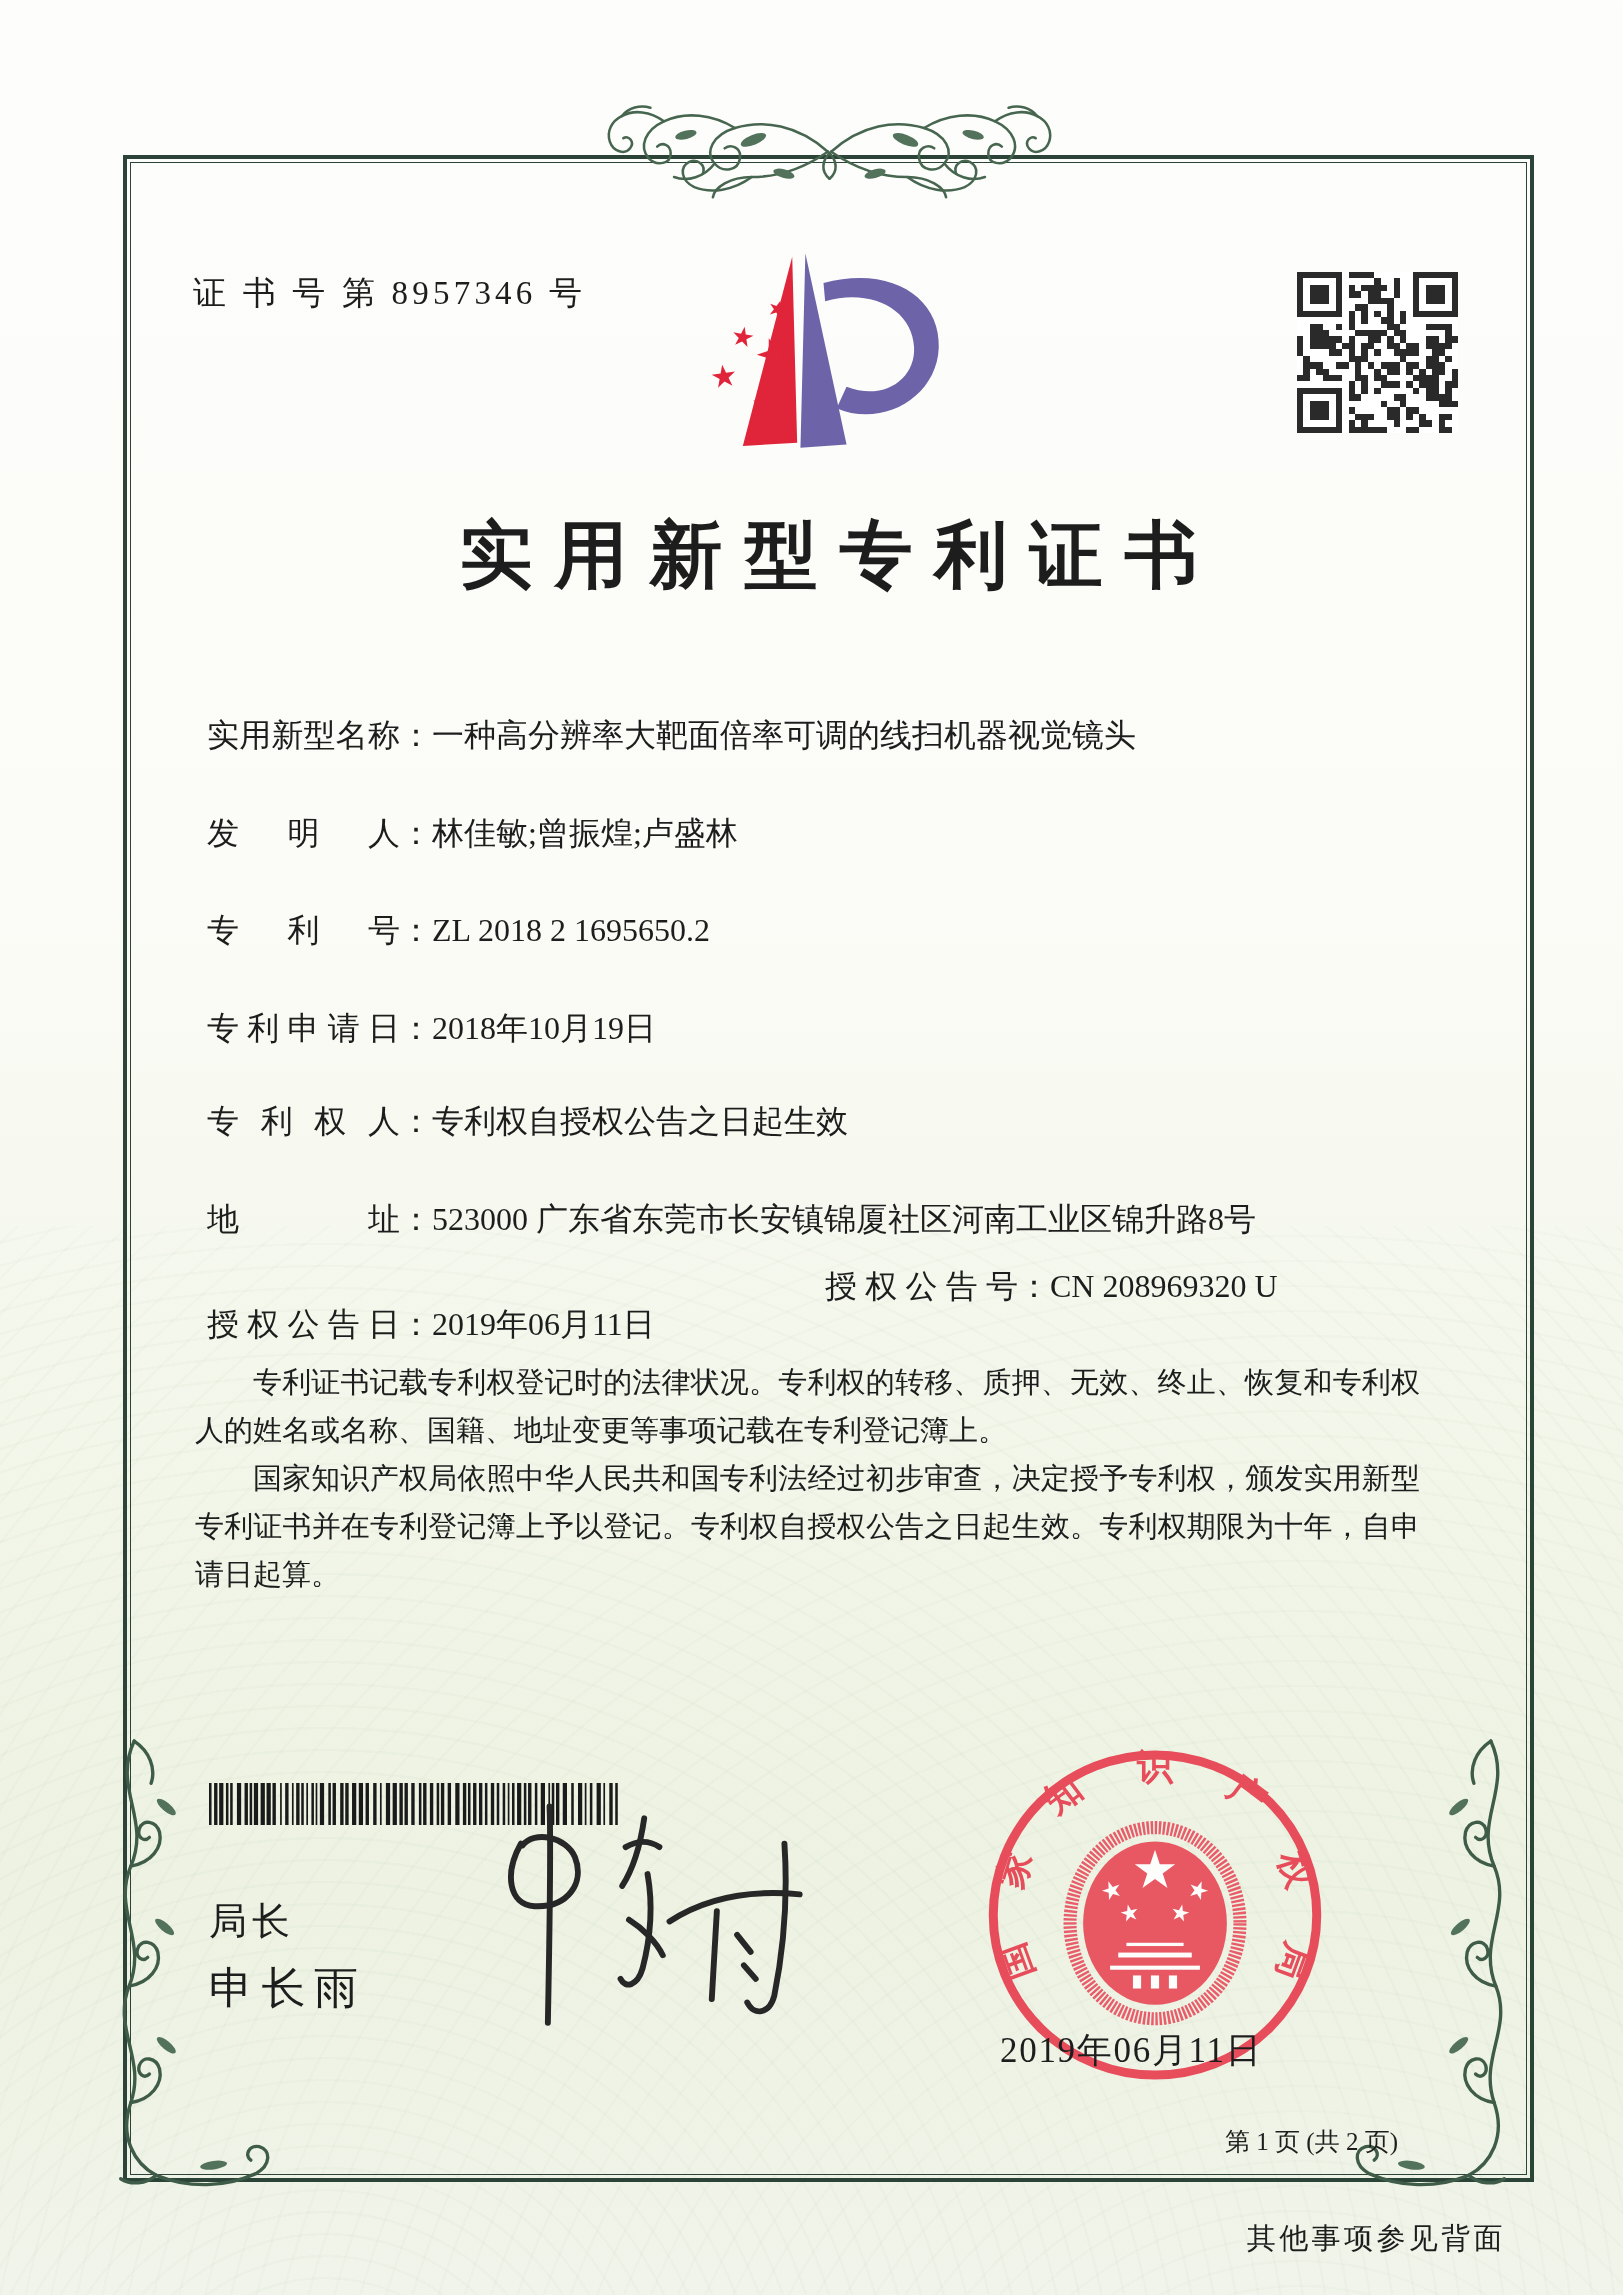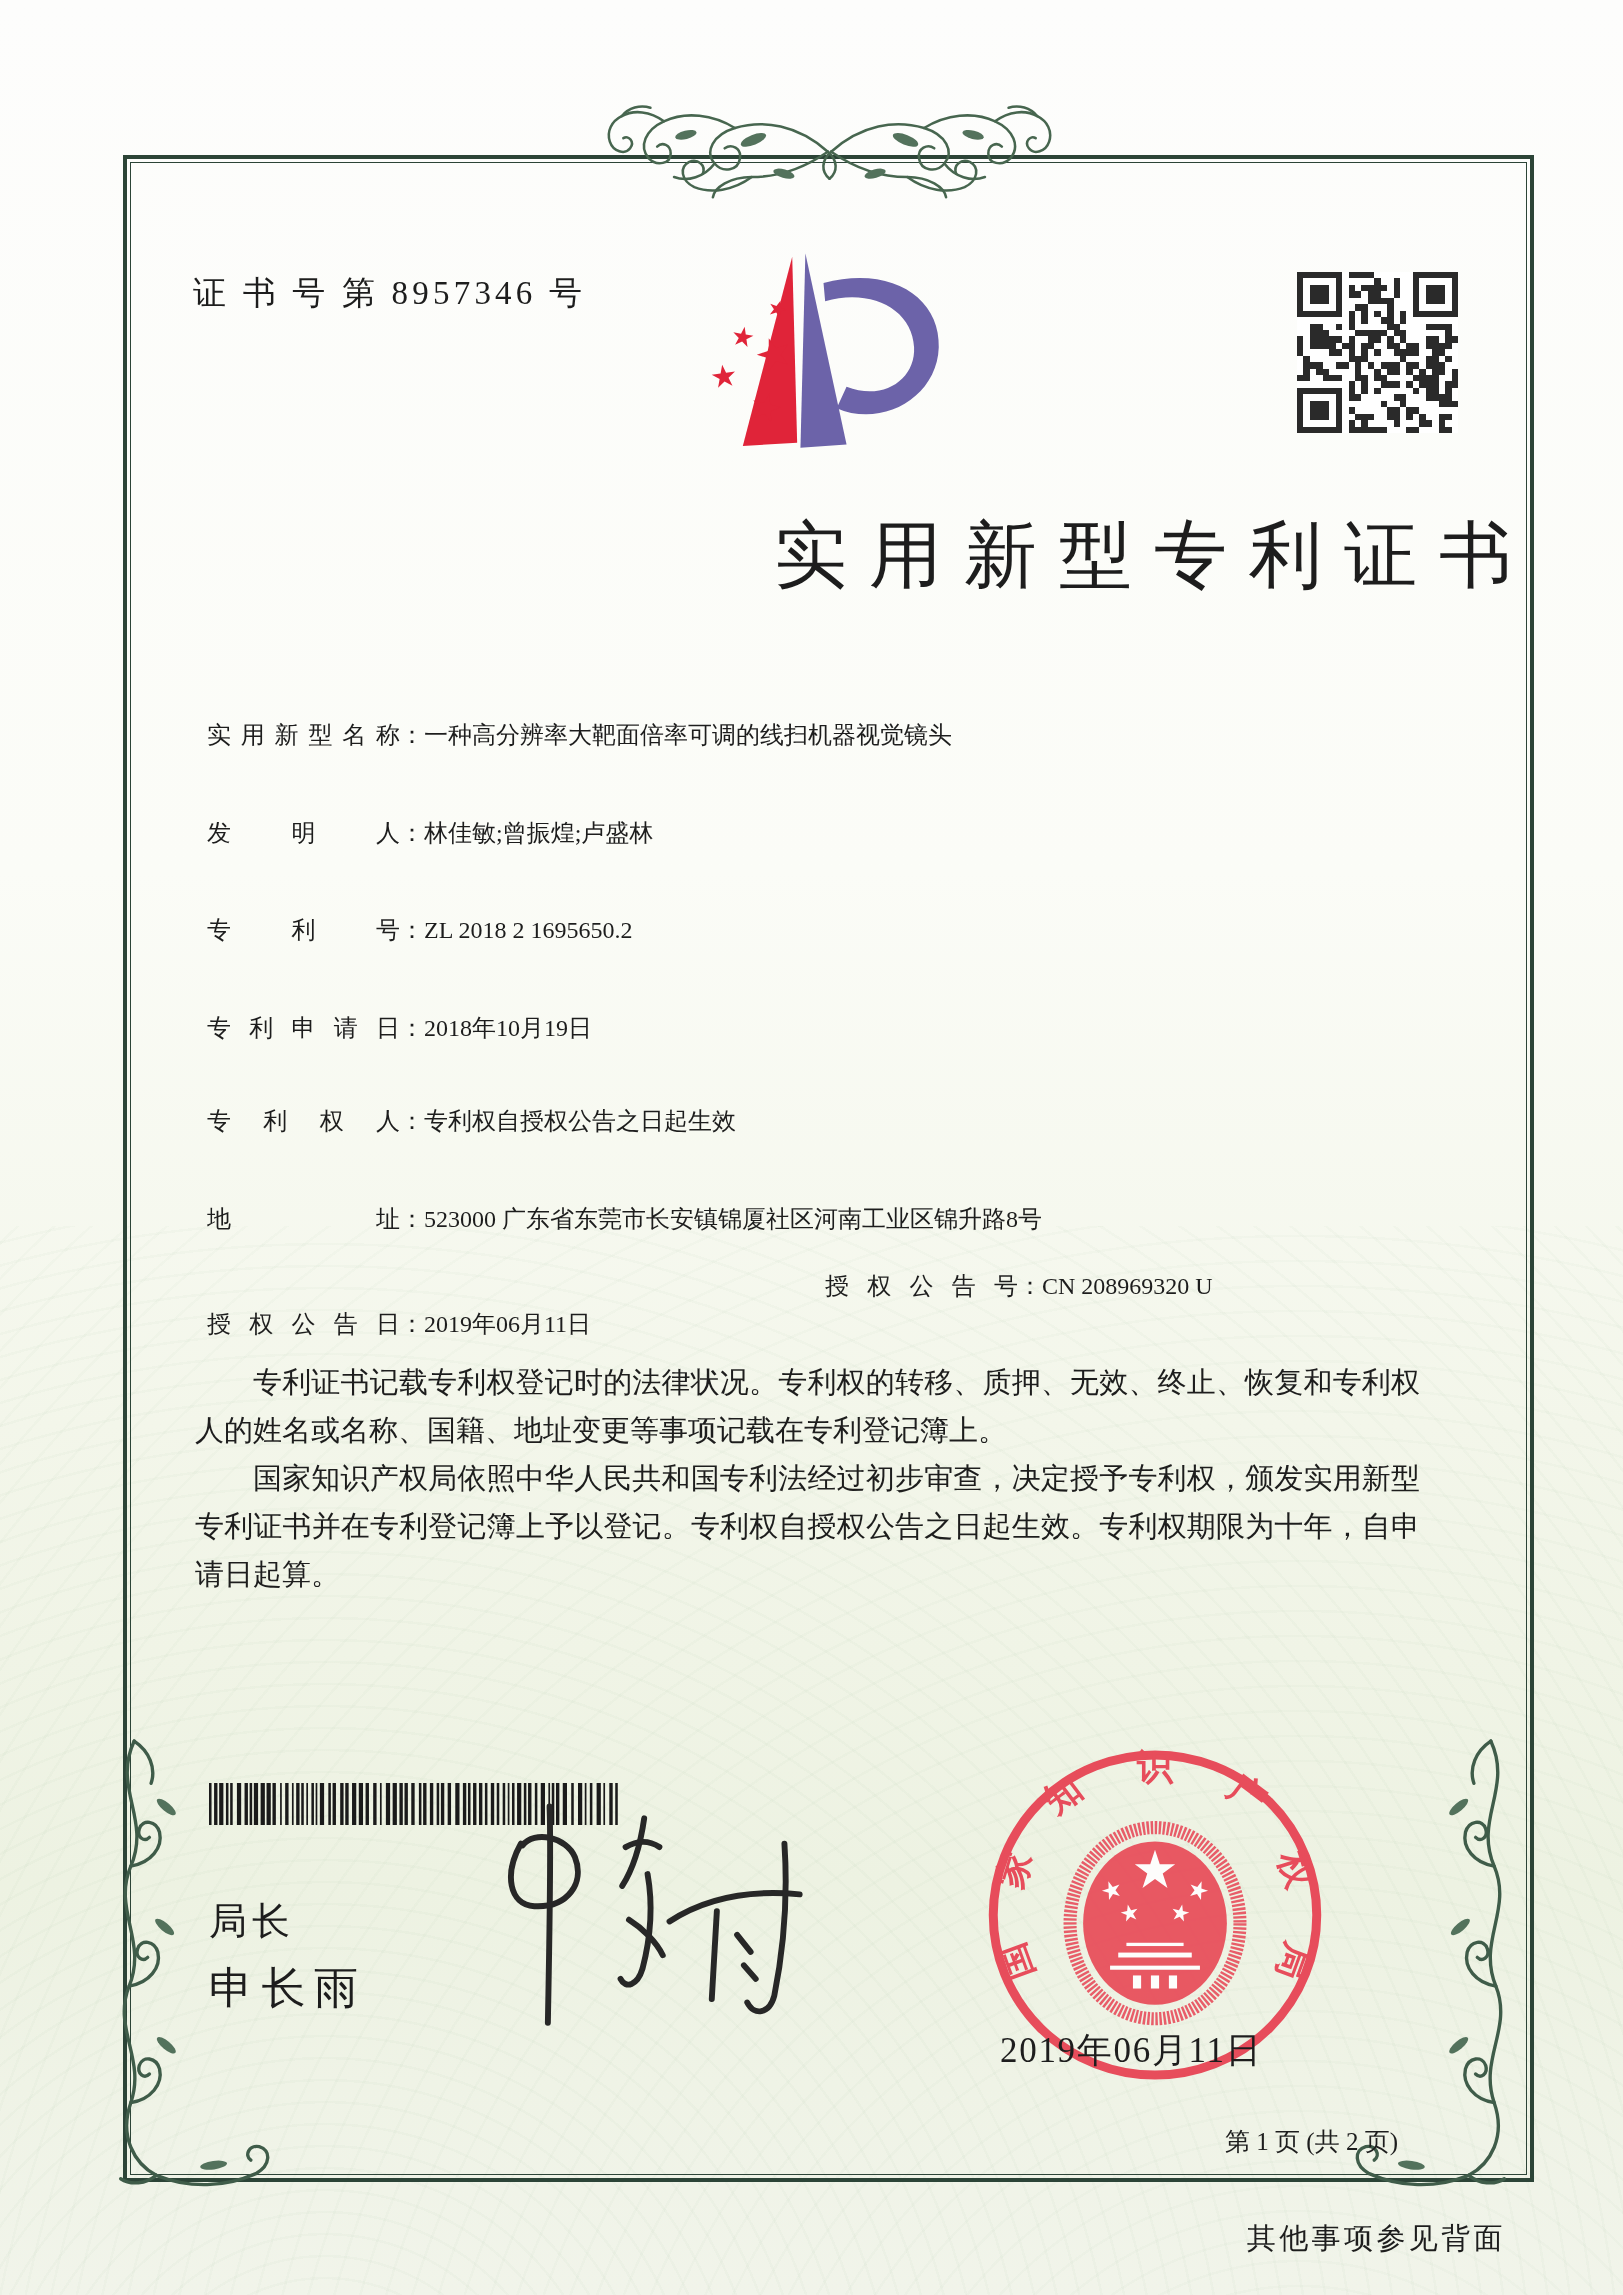--- a/index.html
+++ b/index.html
@@ -15,23 +15,23 @@
   .frame{position:absolute;left:123px;top:155px;width:1411px;height:2027px;box-sizing:border-box;
     border:4.2px solid #2c4437;z-index:1;}
   .frame::after{content:"";position:absolute;inset:3.4px;border:1.7px solid #2c4437;}
   svg.orn{position:absolute;z-index:2;}
   .orn-top{left:584px;top:101px;width:491px;height:98px;}
   .orn-bl{left:95px;top:1736px;width:195px;height:463px;}
   .orn-br{left:1335px;top:1736px;width:195px;height:463px;transform:scaleX(-1);}
   .cert-no{position:absolute;left:193px;top:271px;font-size:33px;letter-spacing:4.2px;z-index:3;}
   .logo{position:absolute;left:700px;top:250px;width:247px;height:206px;z-index:3;}
   .qr{position:absolute;left:1297px;top:272px;width:161px;height:161px;z-index:3;}
-  .title{position:absolute;left:123px;top:507px;width:1411px;margin:0;text-align:right;
-    font-size:73px;font-weight:normal;letter-spacing:22px;text-indent:22px;z-index:3;}
-  .row{position:absolute;left:207px;display:flex;font-size:24px;line-height:47px;z-index:3;}
+  .title{position:absolute;left:123px;top:507px;width:1411px;margin:0;text-align:center;
+    font-size:73px;font-weight:bold;letter-spacing:22px;text-indent:22px;z-index:3;}
+  .row{position:absolute;left:207px;display:flex;font-size:32px;line-height:47px;z-index:3;}
   .lbl{display:inline-block;width:193px;text-align:justify;text-align-last:justify;flex:none;}
   .colon{flex:none;}
   .val{white-space:pre-wrap;}
   .r1{top:712px}.r2{top:810px}.r3{top:907px}.r4{top:1005px}.r5{top:1098px}
   .r6{top:1196px}.r6 .val{width:973px;}
   .r7a{top:1301px}.r7b{top:1263px;left:825px;}
   .body-text{position:absolute;left:195px;top:1358px;width:1225px;font-size:29px;line-height:48px;
     text-align:justify;z-index:3;}
   .body-text p{margin:0;text-indent:2em;}
   .barcode{position:absolute;left:209px;top:1783px;width:413px;height:42px;z-index:3;}

